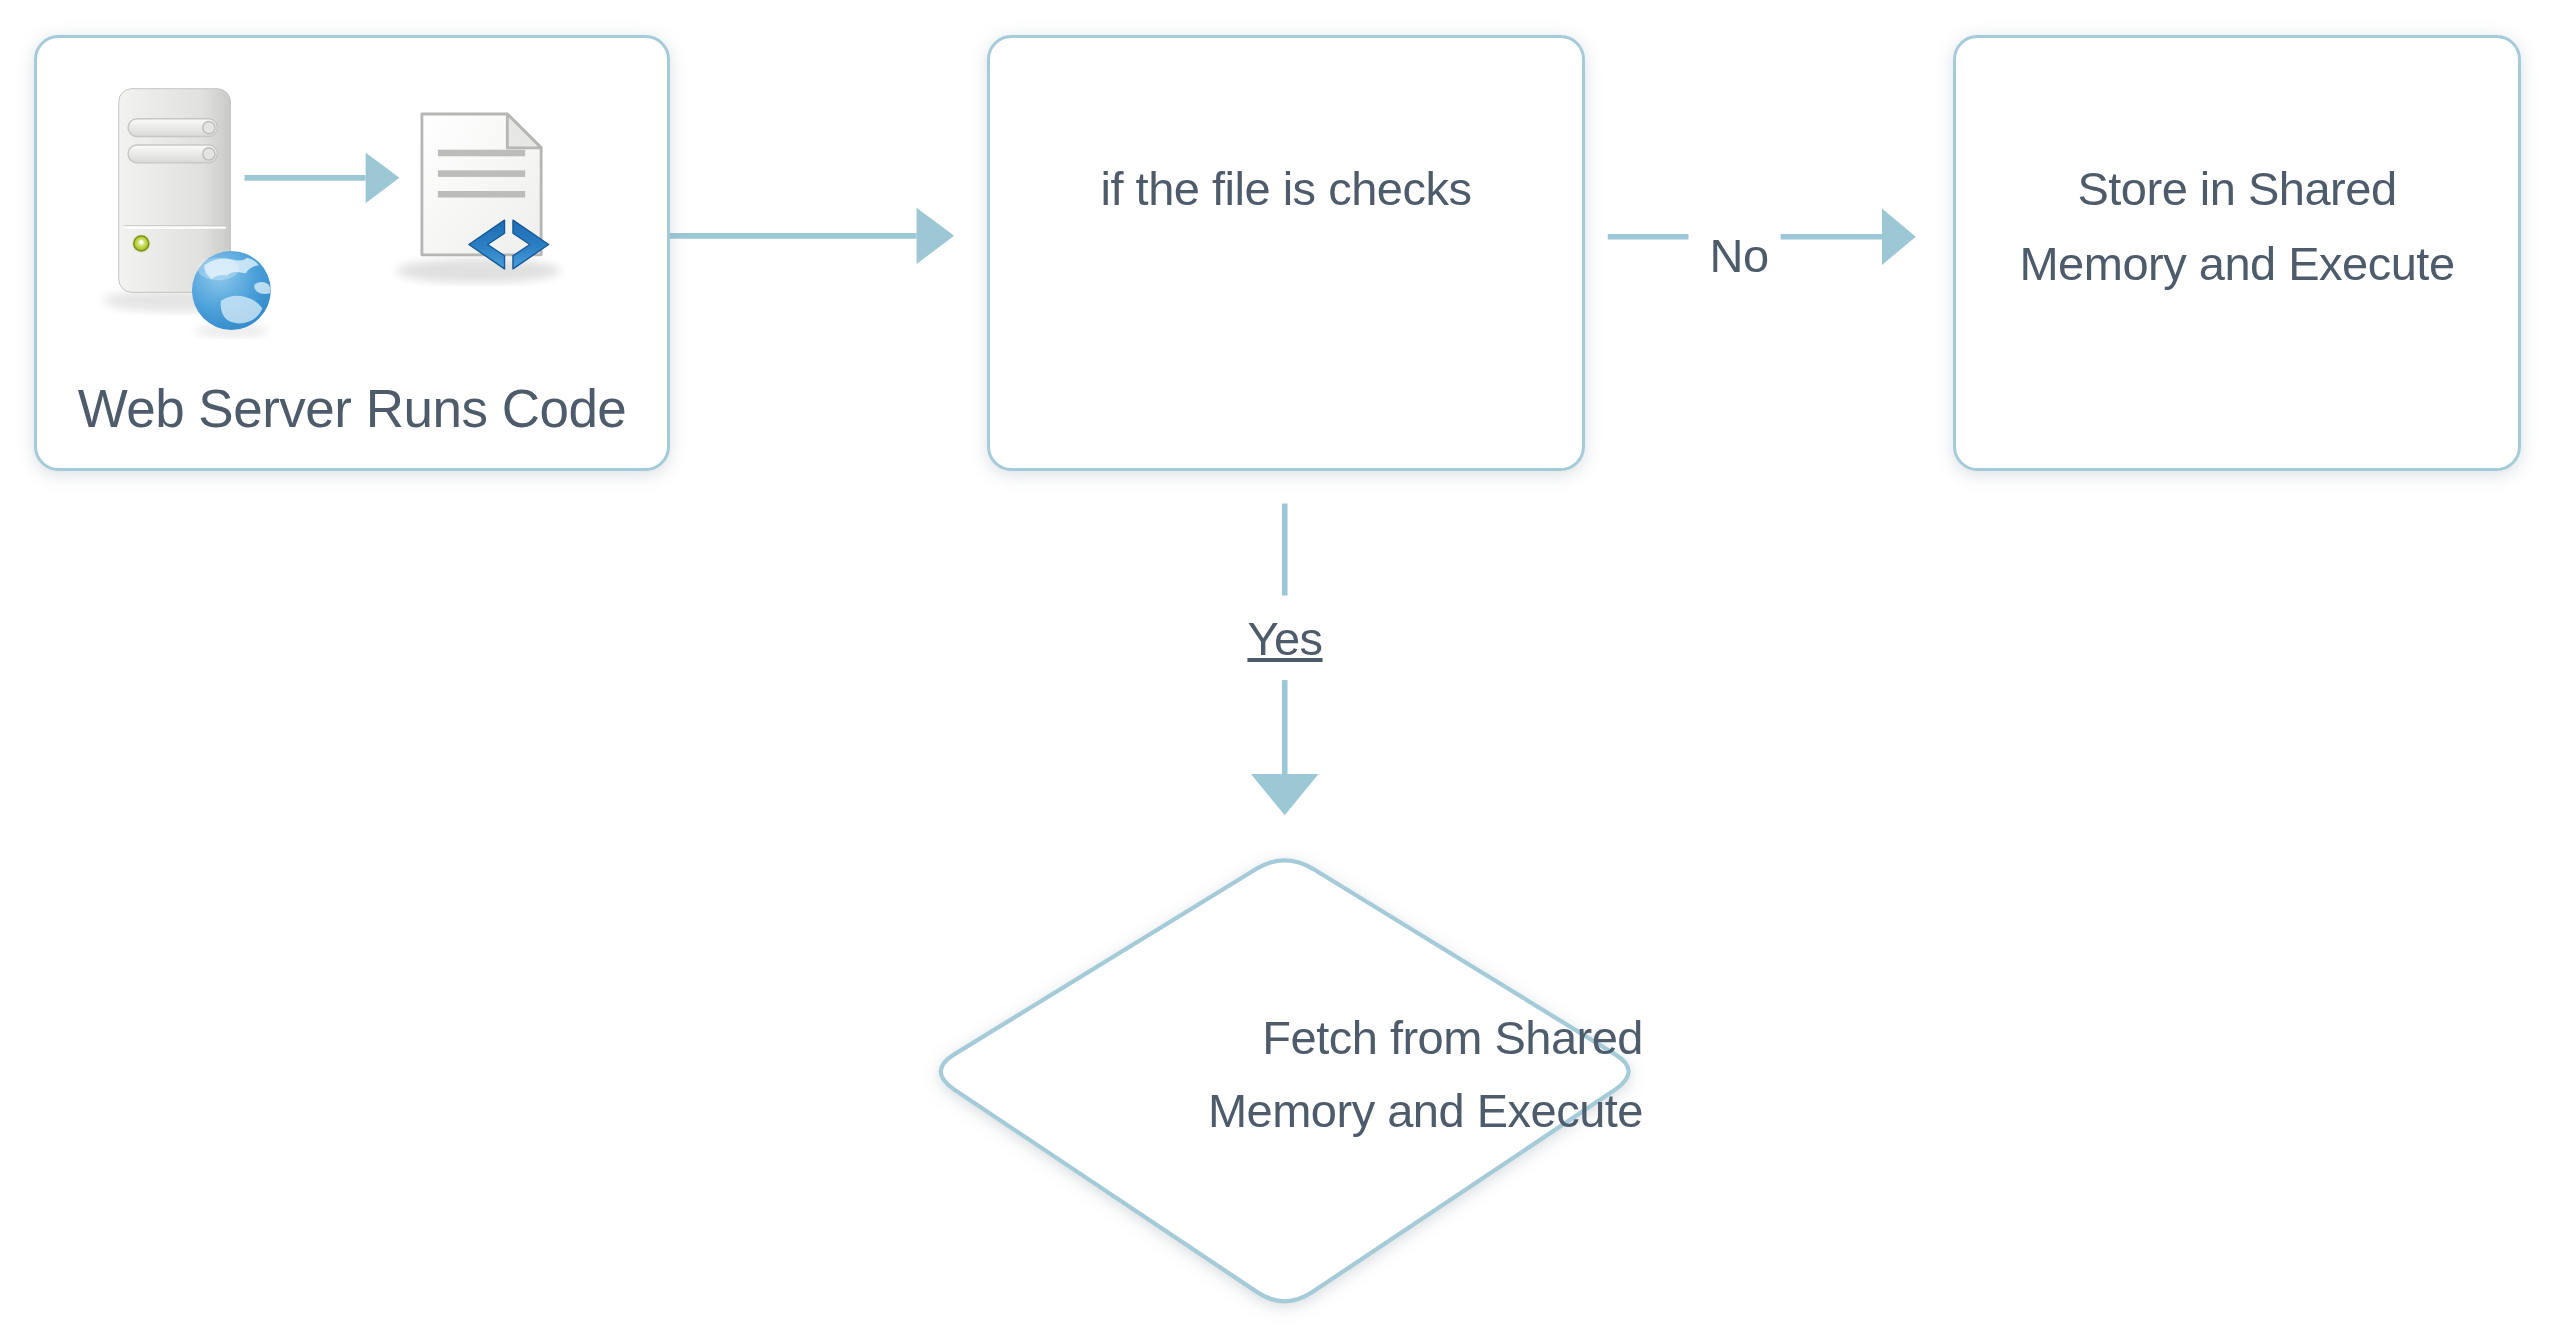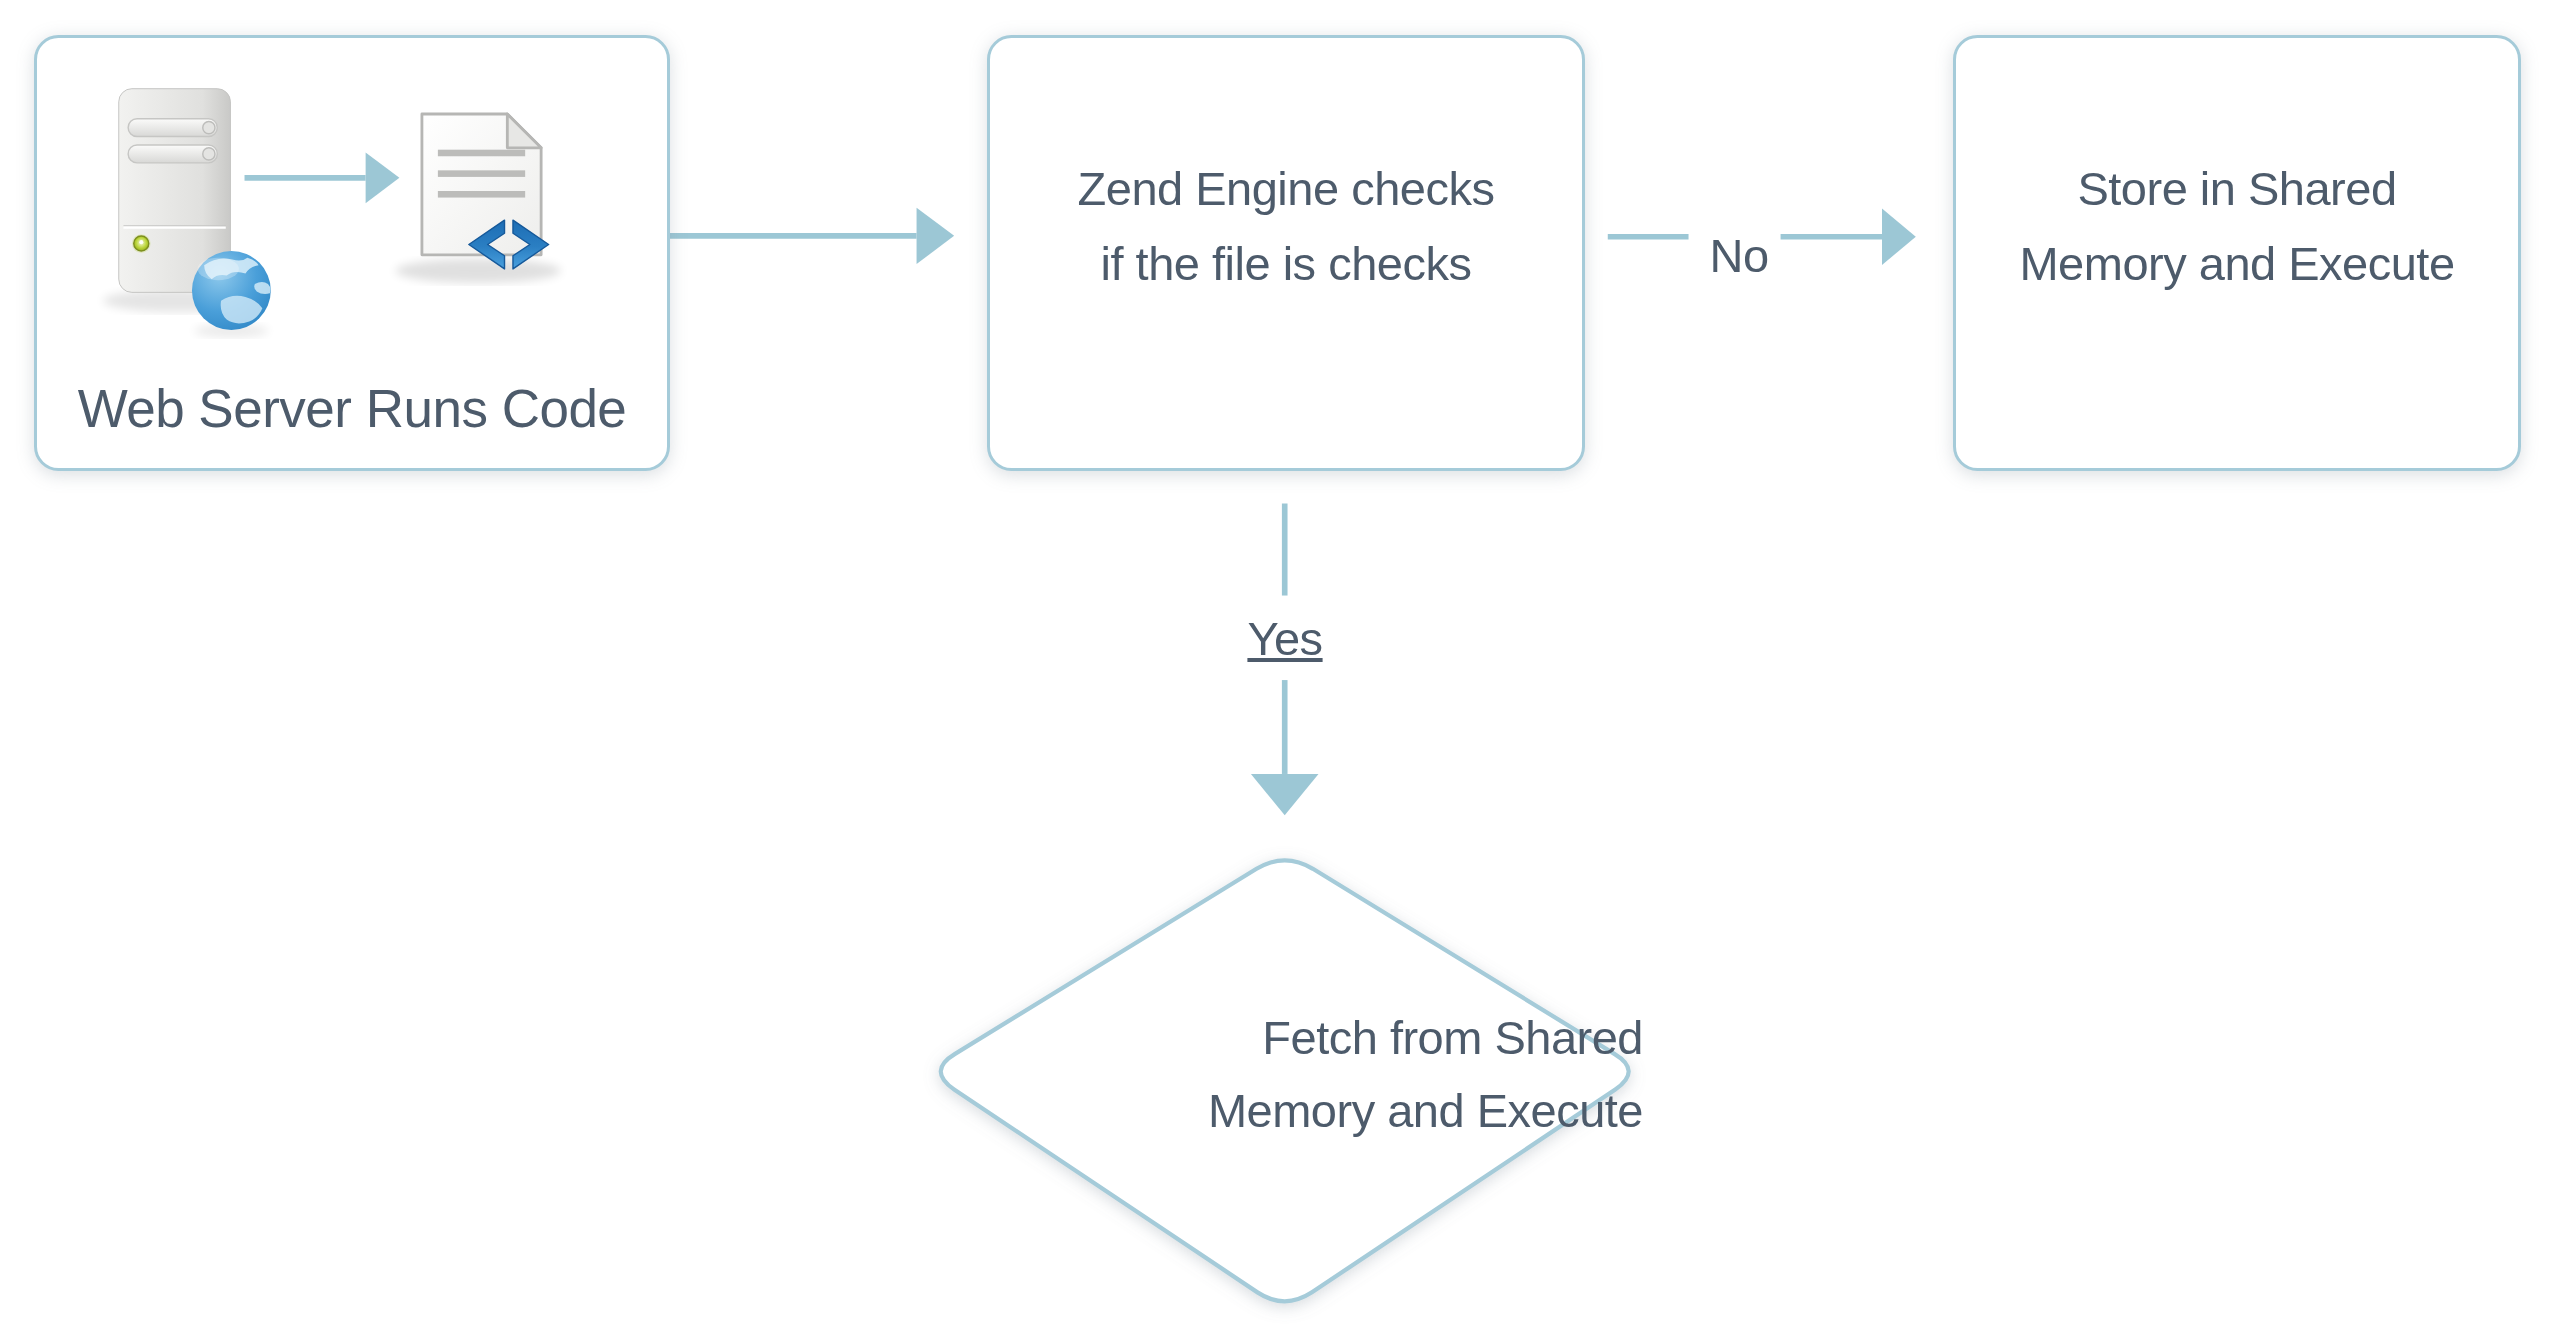--- a/index.html
+++ b/index.html
@@ -164,21 +164,20 @@
           <polygon points="498,194 460,220 498,246 498,232 480,220 498,208" fill="url(#bracketGrad)" stroke="#16599a" stroke-width="1.5" stroke-linejoin="round"></polygon>
           <polygon points="507,194 545,220 507,246 507,232 525,220 507,208" fill="url(#bracketGrad)" stroke="#16599a" stroke-width="1.5" stroke-linejoin="round"></polygon>
         </g>
       </g>
     </svg>
     <div class="box1-caption">Web Server Runs Code</div>
   </div>
 
   <div class="node node-box2">
     <div class="node-label-2line">
-      <span>Zend Engine checks</span>
       <span>if the file is checks</span>
     </div>
   </div>
 
   <div class="node node-box3">
     <div class="node-label-2line">
       <span>Store in Shared</span>
       <span>Memory and Execute</span>
     </div>
   </div>

